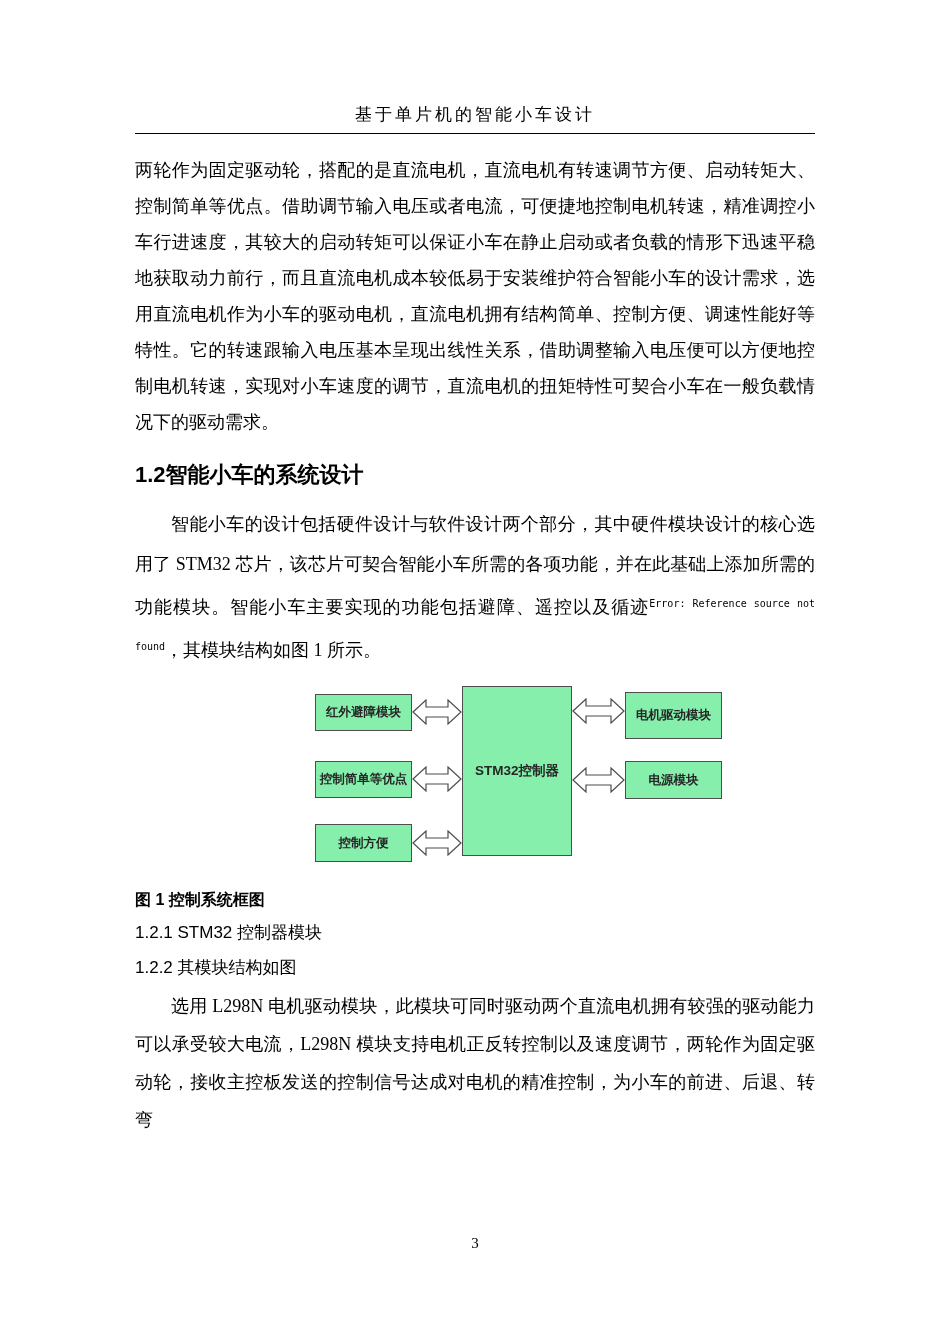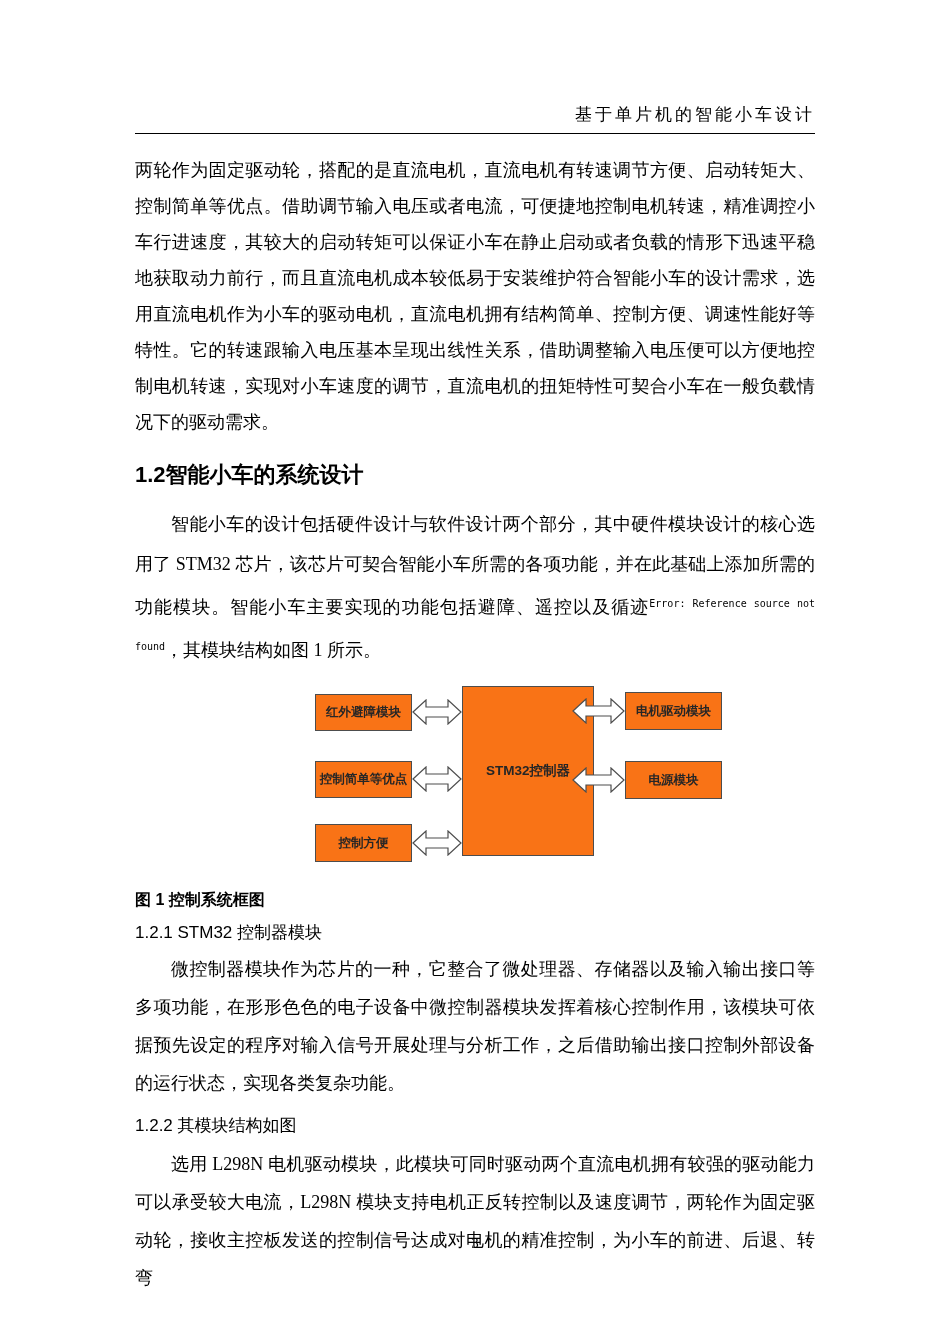--- a/index.html
+++ b/index.html
@@ -9,21 +9,21 @@
     width: 950px;
     height: 1344px;
     background: #ffffff;
     font-family: "Liberation Serif", "DejaVu Serif", serif;
     color: #000000;
     overflow: hidden;
   }
   .content { position: absolute; left: 135px; top: 103px; width: 680px; }
   .doc-header {
     font-size: 17px;
-    text-align: right;
+    text-align: center;
     letter-spacing: 3px;
     padding-bottom: 7px;
     border-bottom: 1.5px solid #000;
   }
   .para {
     font-size: 18px;
     line-height: 36px;
     text-align: justify;
     text-justify: inter-ideograph;
     margin: 0;
@@ -45,35 +45,35 @@
   }
   .figure {
     position: relative;
     width: 407px;
     height: 180px;
     margin: 16px 0 0 180px;
   }
   .fbox {
     position: absolute;
     border: 1px solid #4d4d4d;
-    background: #f97316;
+    background: #86efac;
     display: flex;
     align-items: center;
     justify-content: center;
     font-family: "Liberation Sans", "DejaVu Sans", sans-serif;
     font-size: 12.5px;
     font-weight: bold;
     color: #262626;
     text-align: center;
   }
   #lbox1 { left: 0; top: 8;   top: 8px;   width: 97px;  height: 37px; }
   #lbox2 { left: 0; top: 75px;  width: 97px;  height: 37px; }
   #lbox3 { left: 0; top: 138px; width: 97px;  height: 38px; }
-  #cbox  { left: 147px; top: 0;  width: 132px; height: 170px; font-size: 13.5px; }
-  #rbox1 { left: 310px; top: 6px;  width: 97px; height: 38px; }
+  #cbox  { left: 147px; top: 0;  width: 110px; height: 170px; font-size: 13.5px; }
+  #rbox1 { left: 310px; top: 6px;  width: 97px; height: 47px; }
   #rbox2 { left: 310px; top: 75px; width: 97px; height: 38px; }
   .arrow { position: absolute; }
   #arr1 { left: 97px;  top: 13px; }
   #arr2 { left: 97px;  top: 80px; }
   #arr3 { left: 97px;  top: 144px; }
   #arr4 { left: 257px; top: 12px; }
   #arr5 { left: 257px; top: 81px; }
   .fig-caption {
     text-align: left;
     font-family: "Liberation Sans", "DejaVu Sans", sans-serif;
@@ -134,21 +134,20 @@
       </svg>
       <svg class="arrow" id="arr5" width="53" height="26" viewBox="0 0 53 26">
         <polygon points="1,13 14,1 14,8 39,8 39,1 52,13 39,25 39,18 14,18 14,25" fill="#ffffff" stroke="#4d4d4d" stroke-width="1.2"></polygon>
       </svg>
     </div>
 
     <div class="fig-caption">图 1  控制系统框图</div>
 
     <h3 class="h-sub" id="h121">1.2.1 STM32 控制器模块</h3>
 
-    <p class="para indent" id="para3">微控制器模块作为芯片的一种，它整合了微处理器、存储器以及输入输出接口等多项功能，在形形色色的电子设备中微控制器模块发挥着核心控制作用，该模块可依据预先设定的程序对输入信号开展处理与分析工作，之后借助输出接口控制外部设备的运行状态，实现各类复杂功能。</p>
 
     <h3 class="h-sub" id="h122">1.2.2 其模块结构如图</h3>
 
     <p class="para indent" id="para4">选用 L298N 电机驱动模块，此模块可同时驱动两个直流电机拥有较强的驱动能力可以承受较大电流，L298N 模块支持电机正反转控制以及速度调节，两轮作为固定驱动轮，接收主控板发送的控制信号达成对电机的精准控制，为小车的前进、后退、转弯</p>
 
   </div>
 
   <div class="page-number">3</div>
 </div>
 

